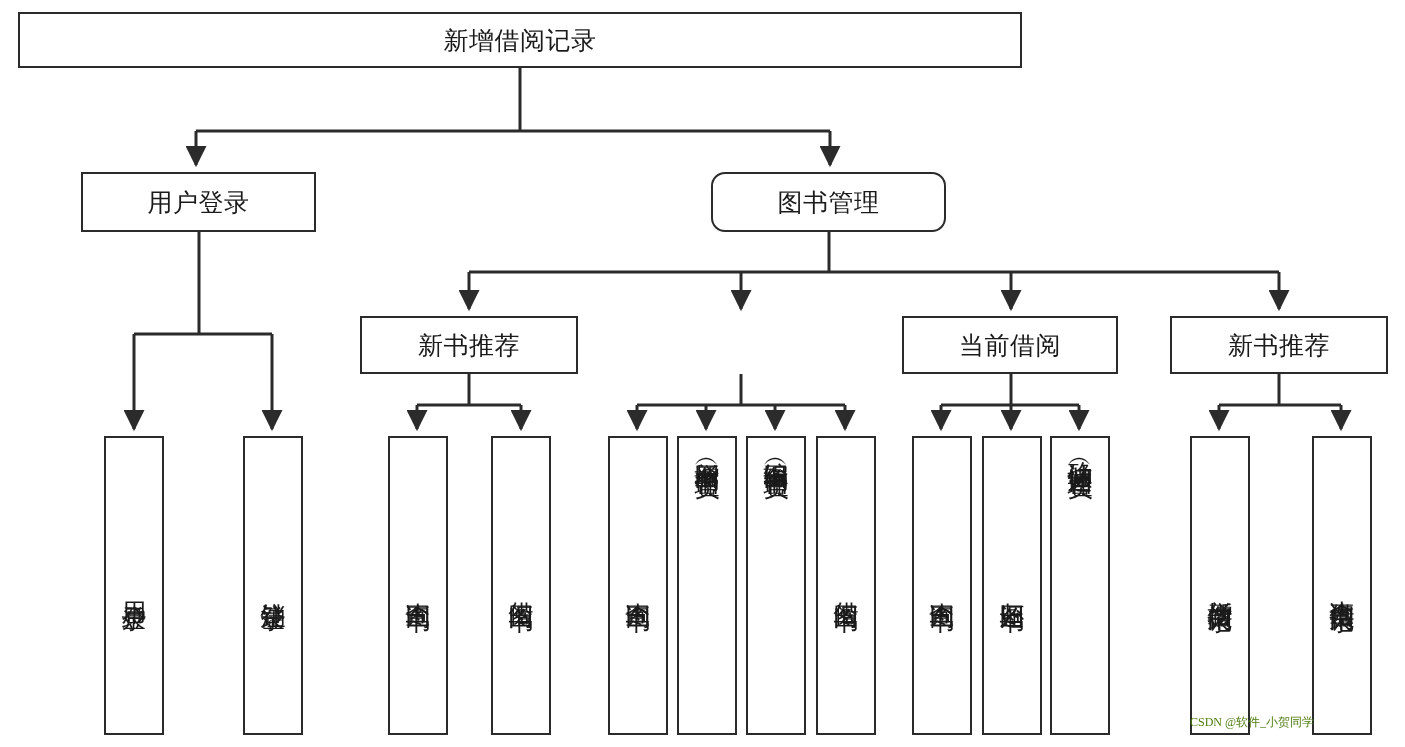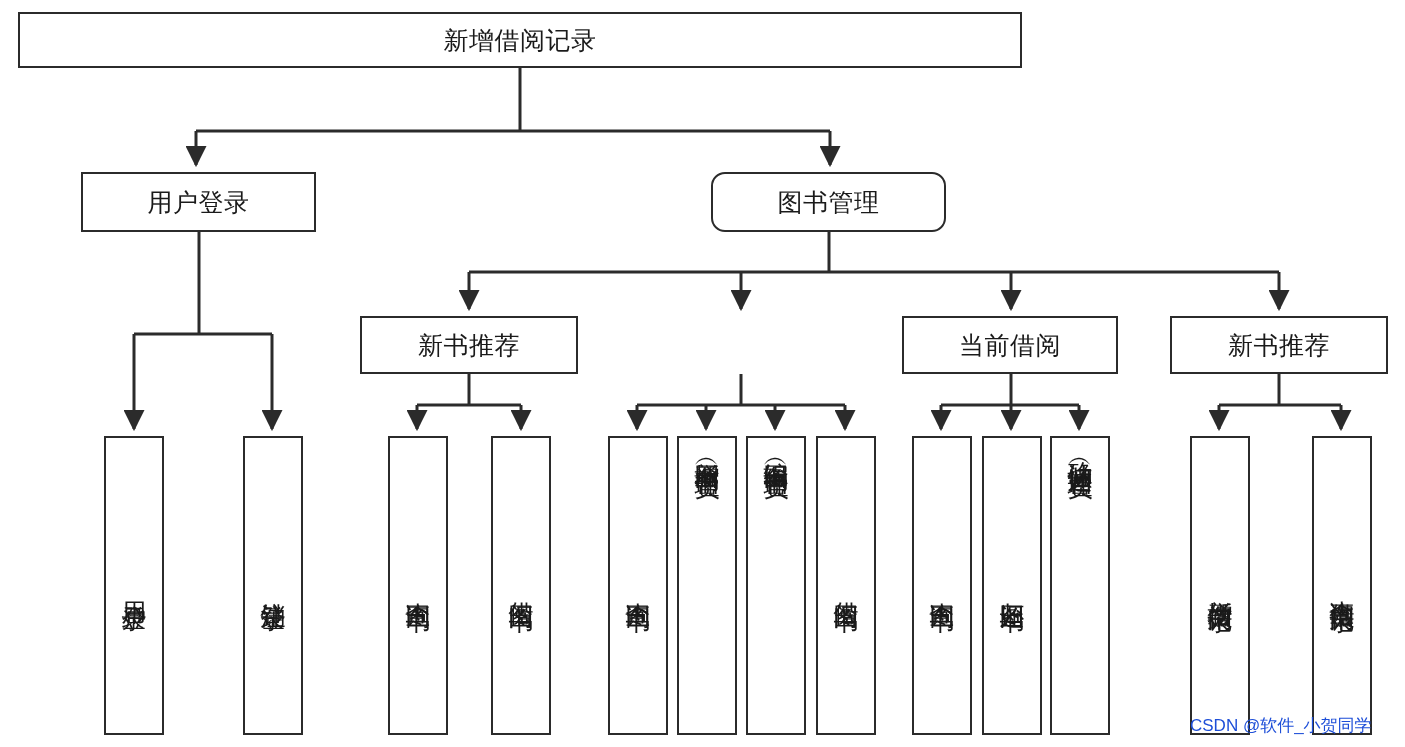--- a/index.html
+++ b/index.html
@@ -55,24 +55,24 @@
     font-size: 25px;
     line-height: 1.0;
     letter-spacing: 2px;
     white-space: nowrap;
   }
   
   .v-node.vc { align-items: center; padding-top: 0; }
   #watermark {
     position: absolute;
     left: 1190px; top: 714px;
-    font-size: 17px;
-    color: #1d4ed8;
+    font-size: 12px;
+    color: #4d7c0f;
     white-space: nowrap;
-    font-family: Liberation Sans, sans-serif;
+    font-family: Liberation Serif, serif;
   }
 </style>
 </head>
 <body>
 
 <div id="canvas">
 
   <svg id="edges" viewBox="0 0 1405 747" width="1405" height="747">
     <defs>
       <marker id="arw" viewBox="0 0 10 10" refX="9" refY="5" markerWidth="7" markerHeight="7" orient="auto-start-reverse">

